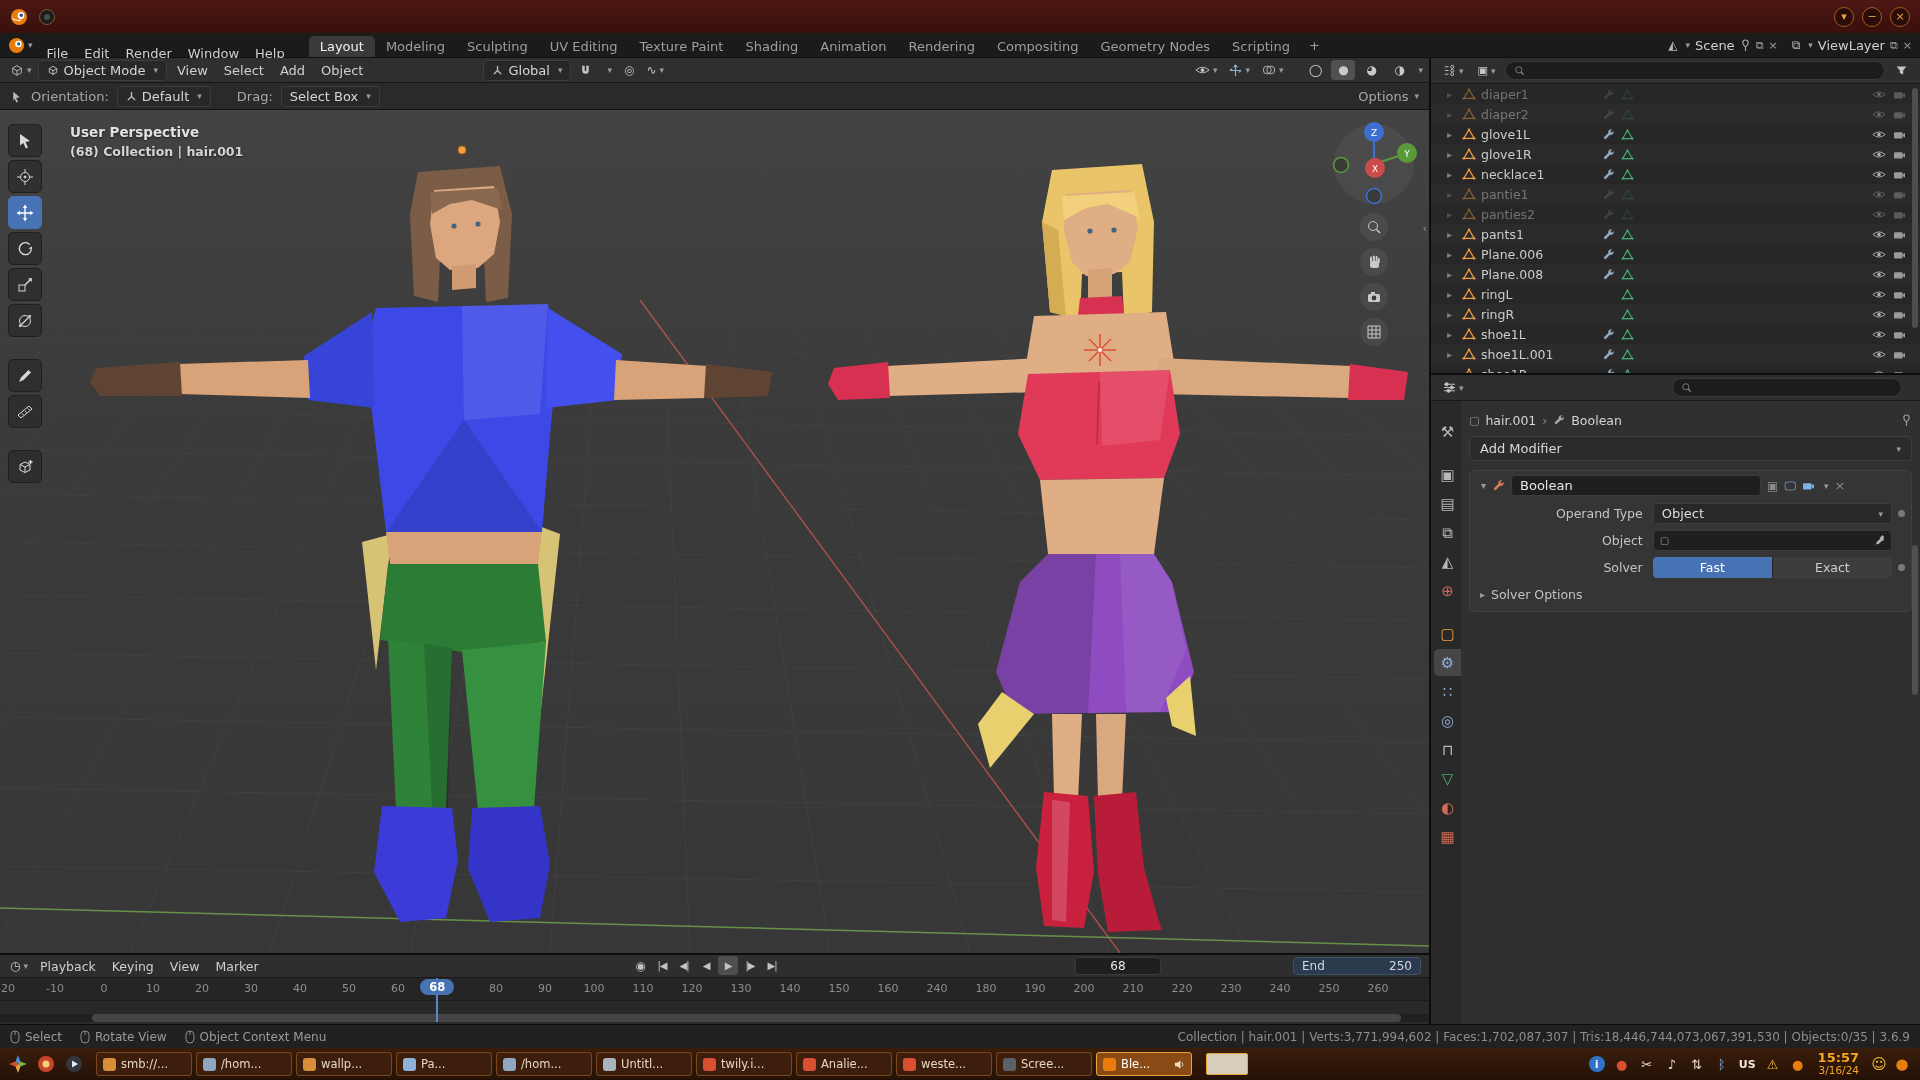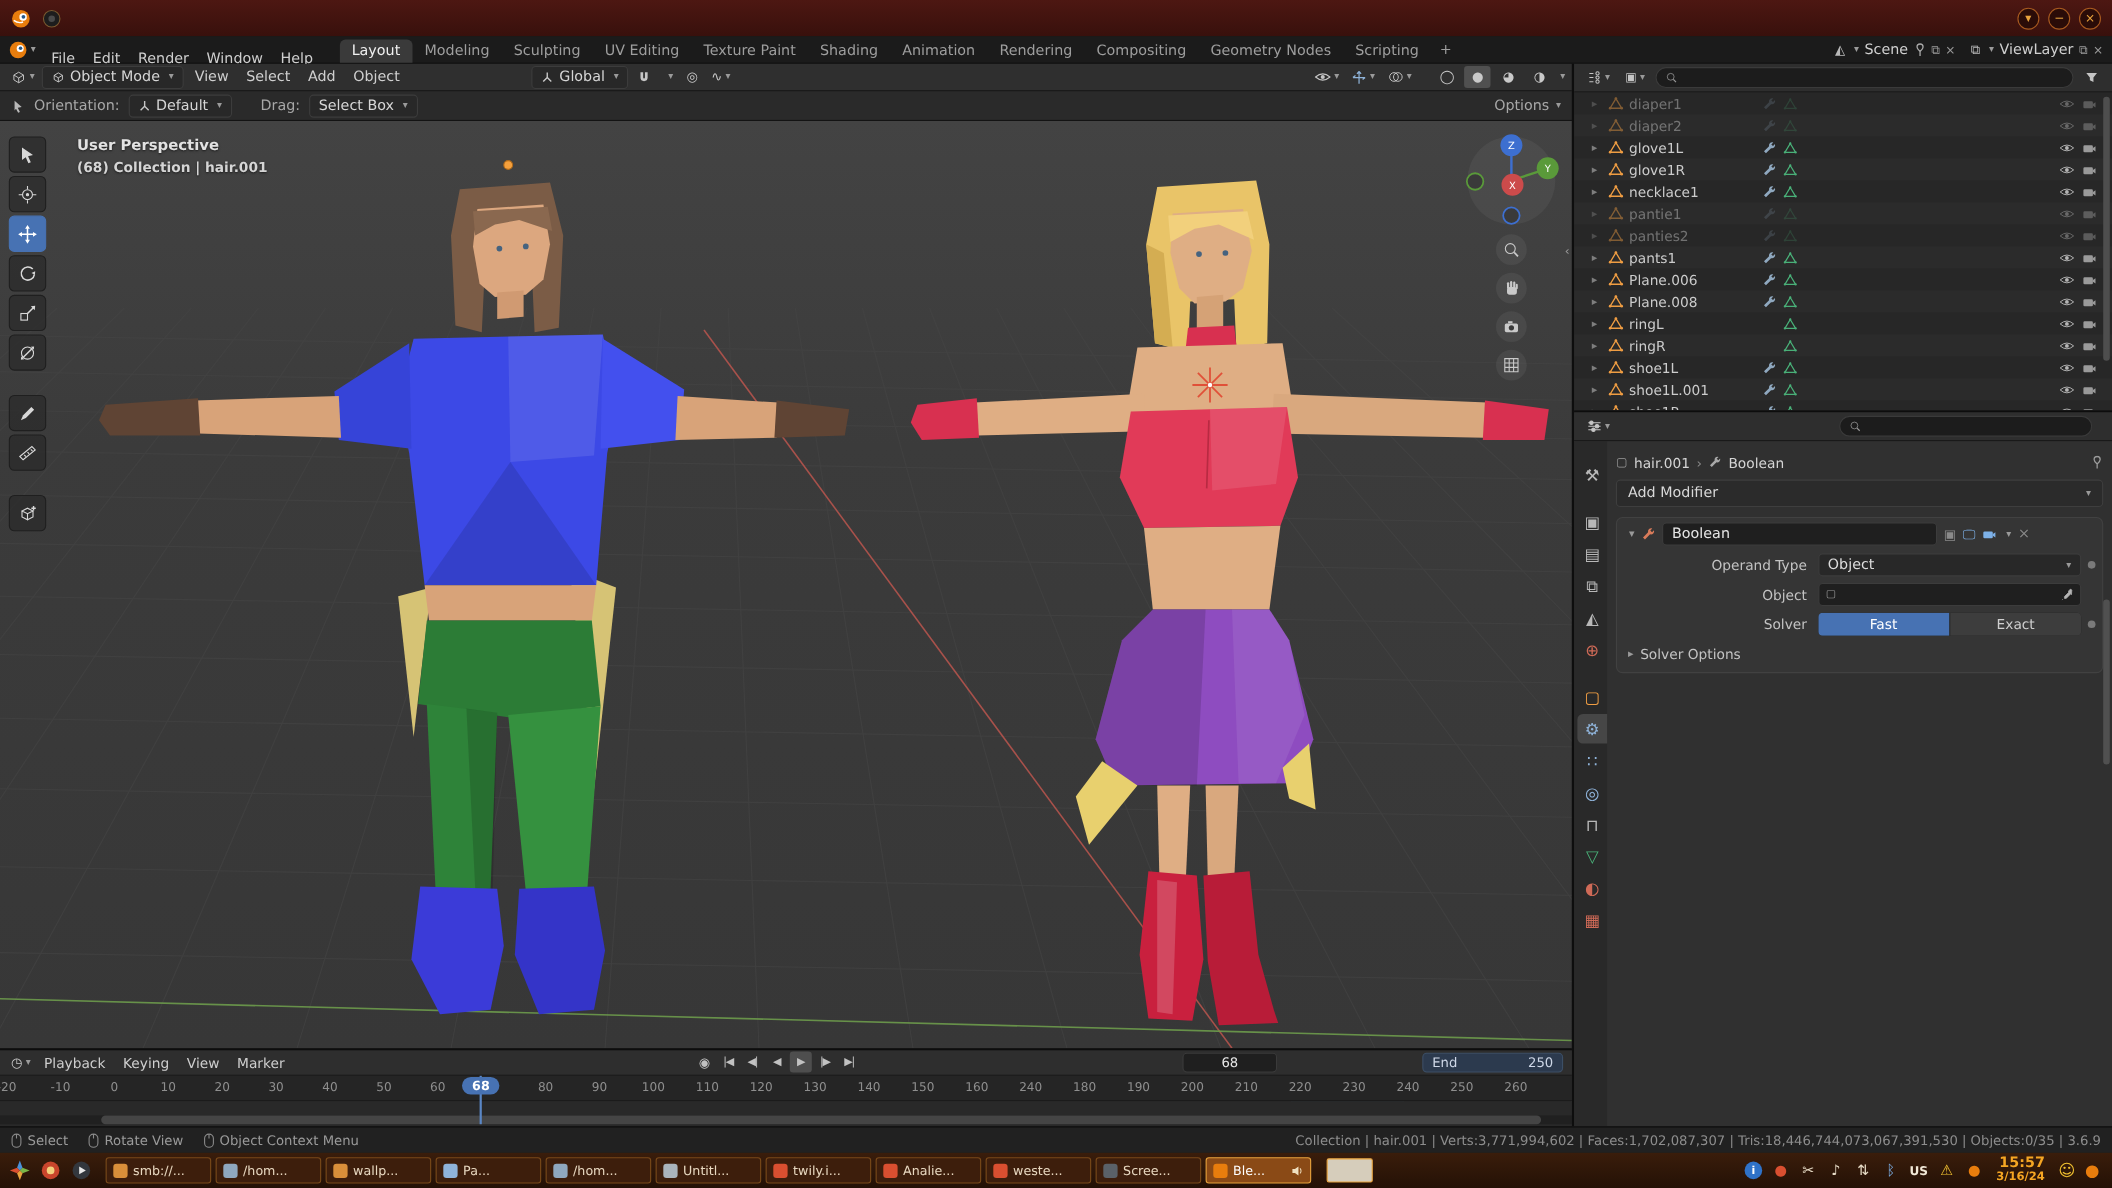--- a/index.html
+++ b/index.html
@@ -172,21 +172,21 @@
   .tray-item{min-width:16px;height:18px;display:flex;align-items:center;justify-content:center;
     color:#e8ddc8;font-size:13px;}
   .tray-item.badge-blue{background:#2f72c8;color:#fff;border-radius:50%;width:16px;height:16px;font-size:10px;font-weight:bold;}
   .tray-item.red{color:#d94f30;}
   .tray-item.blue{color:#7db1e8;}
   .tray-item.yellow{color:#f0c030;}
   .tray-item.orange{color:#e87d0d;}
   .tray-item.text{font-size:11px;font-weight:bold;color:#f2e9d8;}
   .clock{margin:0 8px;text-align:right;color:#f5a623;line-height:12px;}
   .clock .t{font-size:13px;font-weight:bold;}
-  .clock .d{font-size:10.5px;font-weight:bold;}
+  .clock .d{font-size:10.5px;}
   .tray2{display:flex;gap:7px;align-items:center;margin-right:4px;}
 </style>
 </head>
 <body>
 
 <div id="root">
 
   <div class="abs titlebar">
     <span class="tb-leftico">
       <svg width="18" height="18" viewBox="0 0 18 18">

